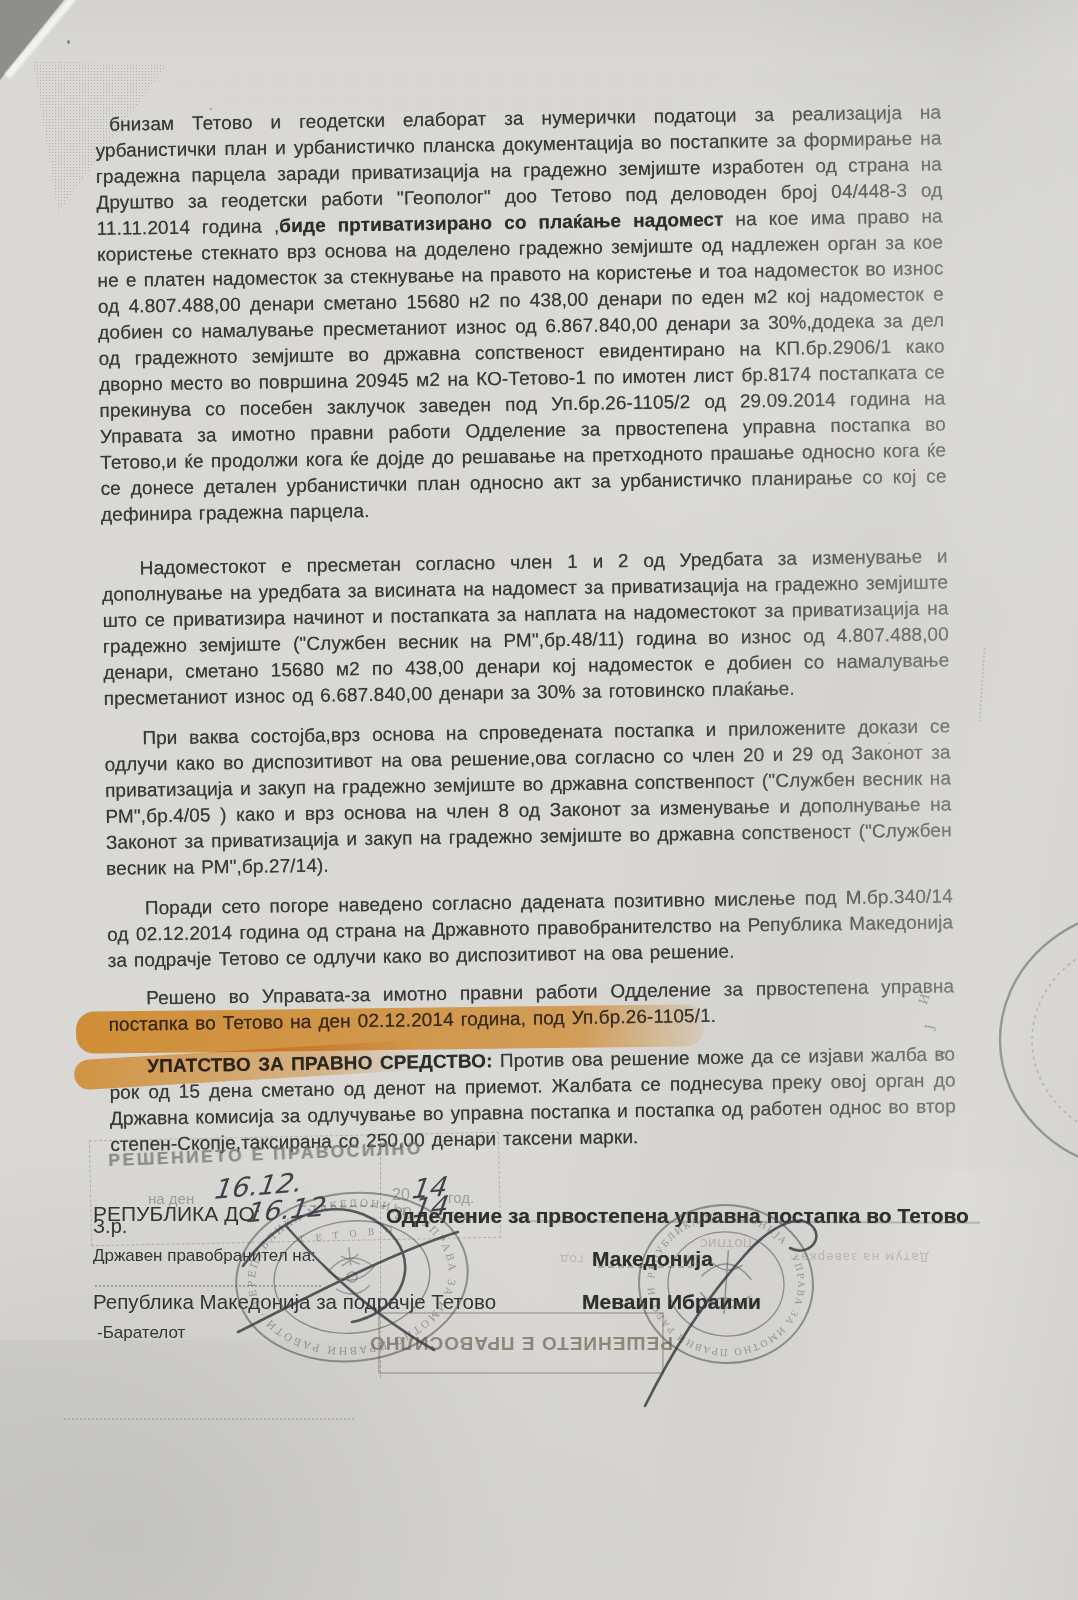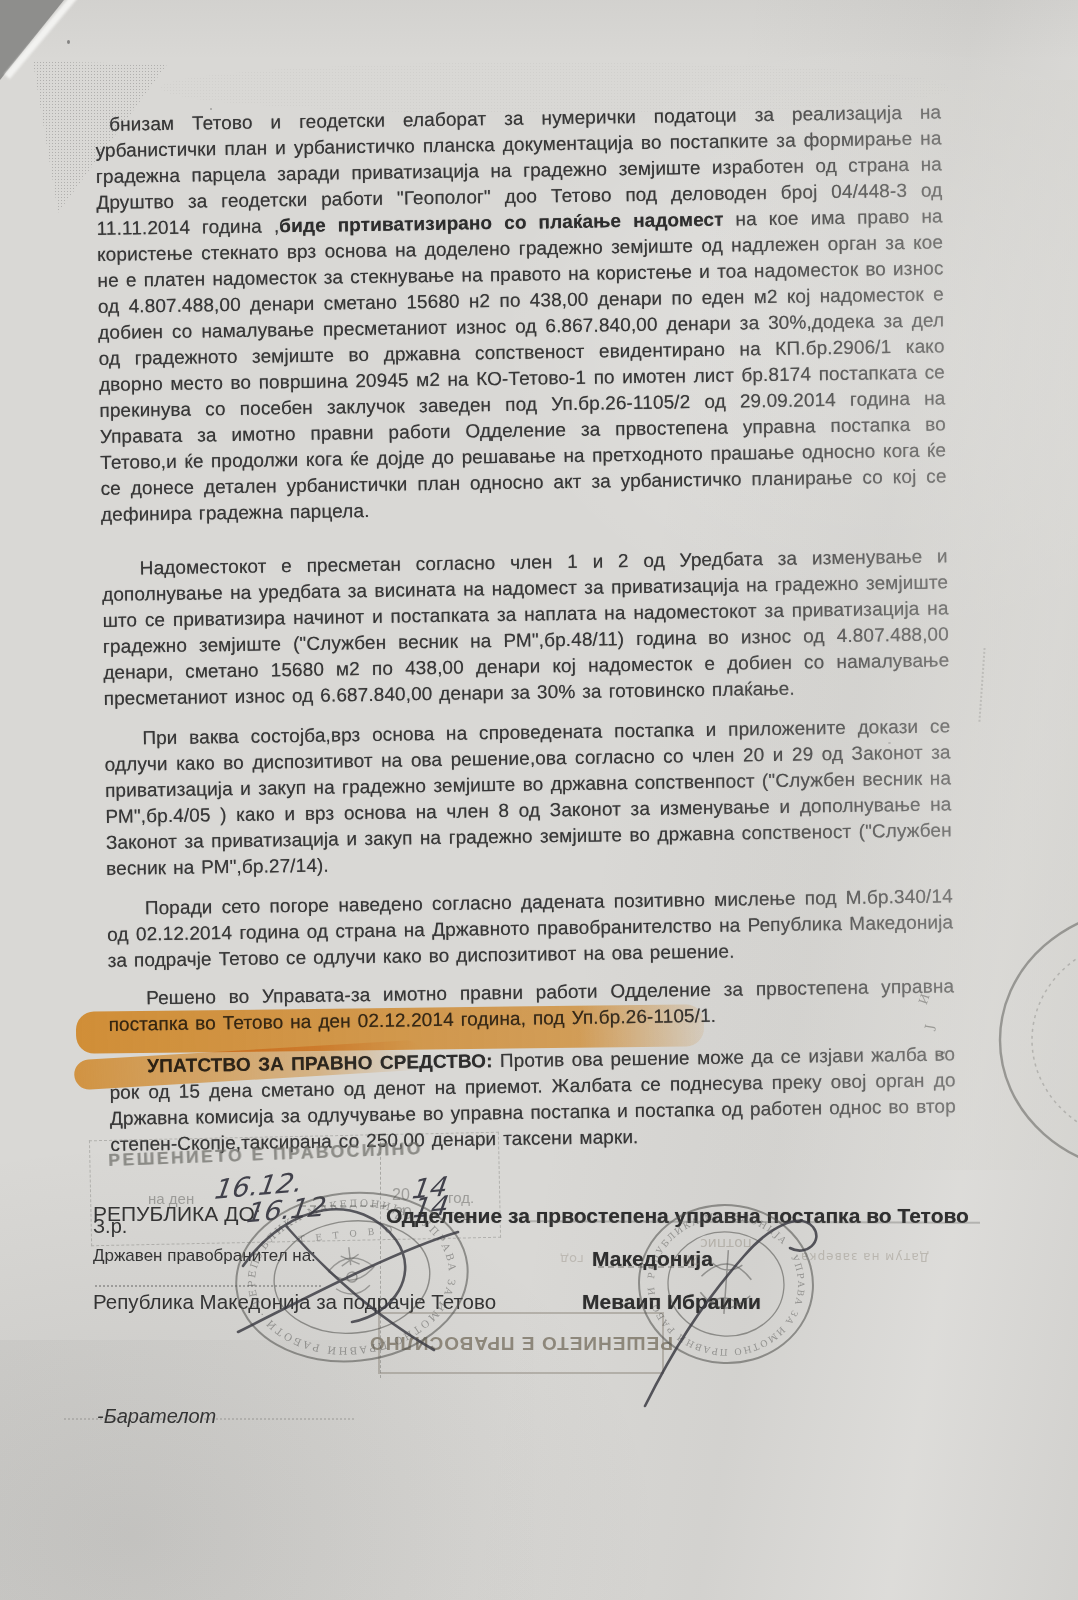--- a/index.html
+++ b/index.html
@@ -141,21 +141,21 @@
 
     <div class="abs" style="left:93px;top:1202px;font-size:21px;">РЕПУБЛИКА ДО:</div>
     <div class="abs hand" style="left:248px;top:1194px;">16.12</div>
     <div class="abs faint" style="left:394px;top:1205px;font-size:16px;">20</div>
     <div class="abs hand" style="left:414px;top:1191px;">14</div>
     <div class="abs faint" style="left:449px;top:1206px;font-size:15px;">год.</div>
 
     <div class="abs" style="left:93px;top:1246px;font-size:17px;">Државен правобранител на:</div>
     <div class="abs dotline" style="left:95px;top:1284px;width:226px;"></div>
     <div class="abs" style="left:93px;top:1290px;font-size:20.5px;">Република Македонија за подрачје Тетово</div>
-    <div class="abs" style="left:97px;top:1405px;font-size:20px;font-style:italic;">-Барателот</div>
+    <div class="abs" style="left:97px;top:1323px;font-size:17px;">-Барателот</div>
 
     <div class="abs boldline" style="left:386px;top:1204px;">Одделение за првостепена управна постапка во Тетово</div>
     <div class="strike"></div>
     <div class="abs boldline" style="left:592px;top:1247px;">Македонија</div>
     <div class="abs boldline" style="left:582px;top:1290px;">Меваип Ибраими</div>
 
     <div class="mir" style="left:700px;top:1236px;font-size:14px;opacity:.55;">потпис</div>
     <div class="mir" style="left:800px;top:1250px;font-size:12px;letter-spacing:1px;opacity:.5;">Датум на заверка</div>
     <div class="mir" style="left:682px;top:1252px;font-size:14px;opacity:.5;">20</div>
     <div class="mir" style="left:560px;top:1252px;font-size:13px;opacity:.45;">год</div>

